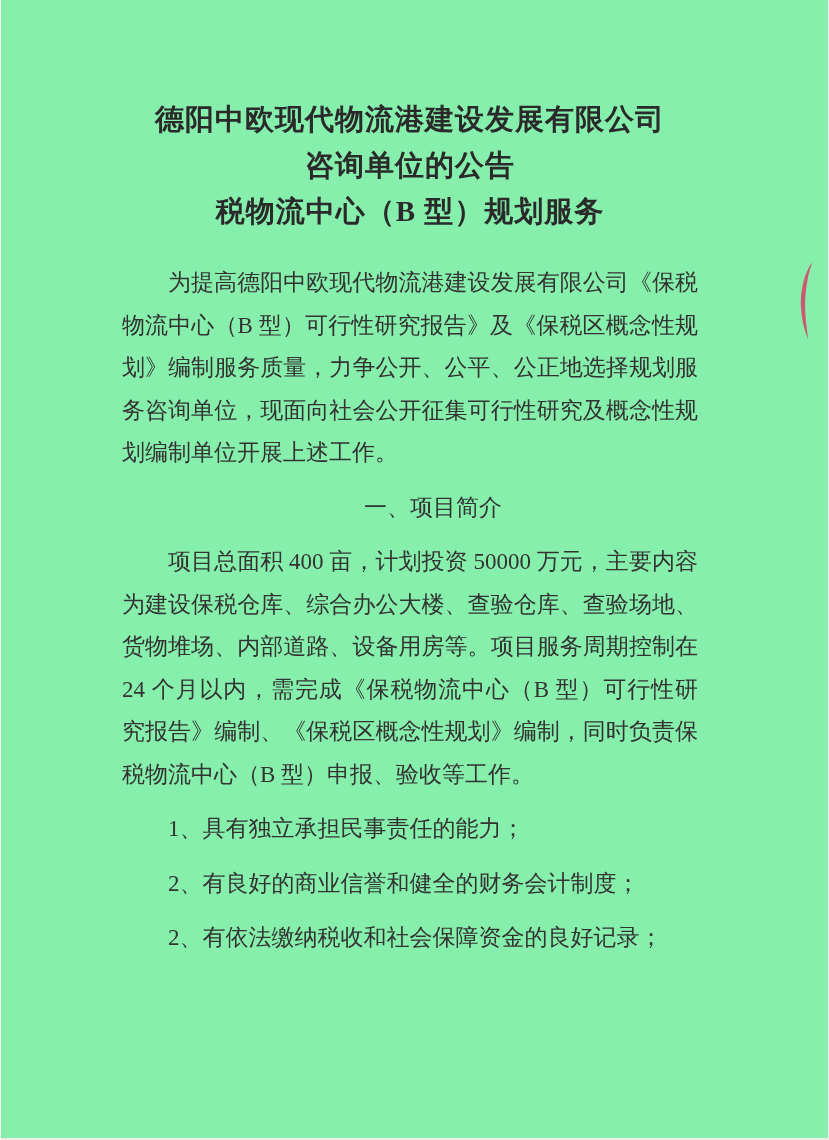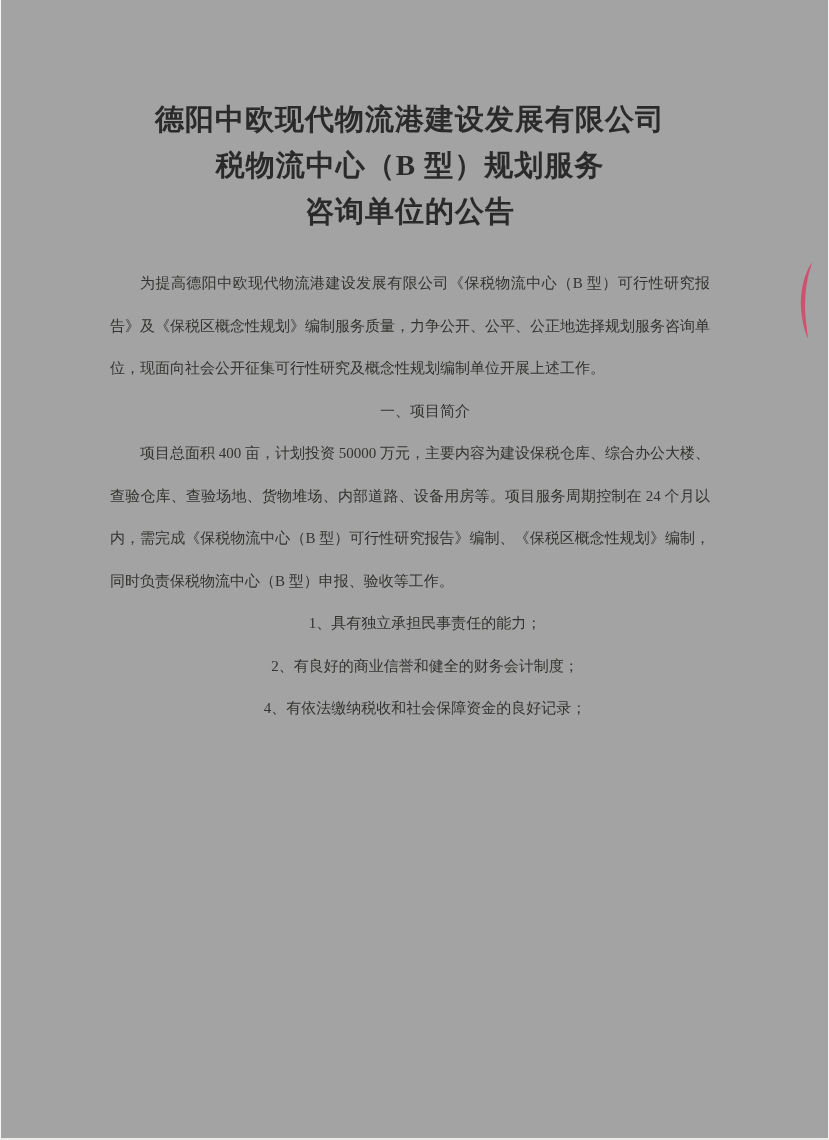--- a/index.html
+++ b/index.html
@@ -9,21 +9,21 @@
   body {
     width: 829px;
     height: 1140px;
     background: #f4f4f2;
     font-family: "Liberation Serif", "DejaVu Serif", serif;
   }
   .page {
     position: relative;
     width: 829px;
     height: 1140px;
-    background: #a3a3a3;
+    background: #86efac;
     overflow: hidden;
     box-shadow: inset 0 -2px 0 #ecece9, inset -1px 0 0 #f3f3f0, inset 1px 0 0 #f6f6f4;
   }
   .content {
     position: absolute;
     left: 110px;
     top: 96px;
     width: 600px;
   }
   .doc-title {
@@ -34,33 +34,33 @@
     line-height: 46px;
     font-weight: 700;
     color: #2a2a2a;
     letter-spacing: 1px;
     white-space: nowrap;
   }
   .doc-body {
     margin-top: 28px;
   }
   .block {
-    margin: 0;
-    font-size: 15px;
+    margin: 12px;
+    font-size: 23px;
     line-height: 42.5px;
     color: #333331;
     text-align: justify;
     text-indent: 2em;
     letter-spacing: 0;
   }
   .block.heading {
     text-align: center;
   }
   .block.list-item {
-    text-align: center;
+    text-align: left;
   }
   .red-mark {
     position: absolute;
     left: 797px;
     top: 262px;
     width: 16px;
     height: 78px;
     opacity: 0.9;
   }
 </style>
@@ -69,26 +69,26 @@
 
 <div class="page">
 
   <svg class="red-mark" viewBox="0 0 16 78" xmlns="http://www.w3.org/2000/svg" aria-hidden="true">
     <path d="M14.5 1 C6.5 13 3 31 4 46 C4.8 58 7.5 69 11 77 C10 66 8.3 58 8.1 46 C7.9 30 10.5 13 14.8 2 Z" fill="#d34a6a"></path>
   </svg>
 
   <div class="content">
     <div class="doc-title">
         <div class="title-line">德阳中欧现代物流港建设发展有限公司</div>
+        <div class="title-line">咨询单位的公告</div>
         <div class="title-line">税物流中心（B 型）规划服务</div>
-        <div class="title-line">咨询单位的公告</div>
       </div>
     <div class="doc-body">
         <p class="block paragraph">为提高德阳中欧现代物流港建设发展有限公司《保税物流中心（B 型）可行性研究报告》及《保税区概念性规划》编制服务质量，力争公开、公平、公正地选择规划服务咨询单位，现面向社会公开征集可行性研究及概念性规划编制单位开展上述工作。</p>
         <p class="block heading">一、项目简介</p>
         <p class="block paragraph">项目总面积 400 亩，计划投资 50000 万元，主要内容为建设保税仓库、综合办公大楼、查验仓库、查验场地、货物堆场、内部道路、设备用房等。项目服务周期控制在 24 个月以内，需完成《保税物流中心（B 型）可行性研究报告》编制、《保税区概念性规划》编制，同时负责保税物流中心（B 型）申报、验收等工作。</p>
         <p class="block list-item">1、具有独立承担民事责任的能力；</p>
         <p class="block list-item">2、有良好的商业信誉和健全的财务会计制度；</p>
-        <p class="block list-item">4、有依法缴纳税收和社会保障资金的良好记录；</p>
+        <p class="block list-item">2、有依法缴纳税收和社会保障资金的良好记录；</p>
       </div>
   </div>
 
 </div>
 
 </body></html>

